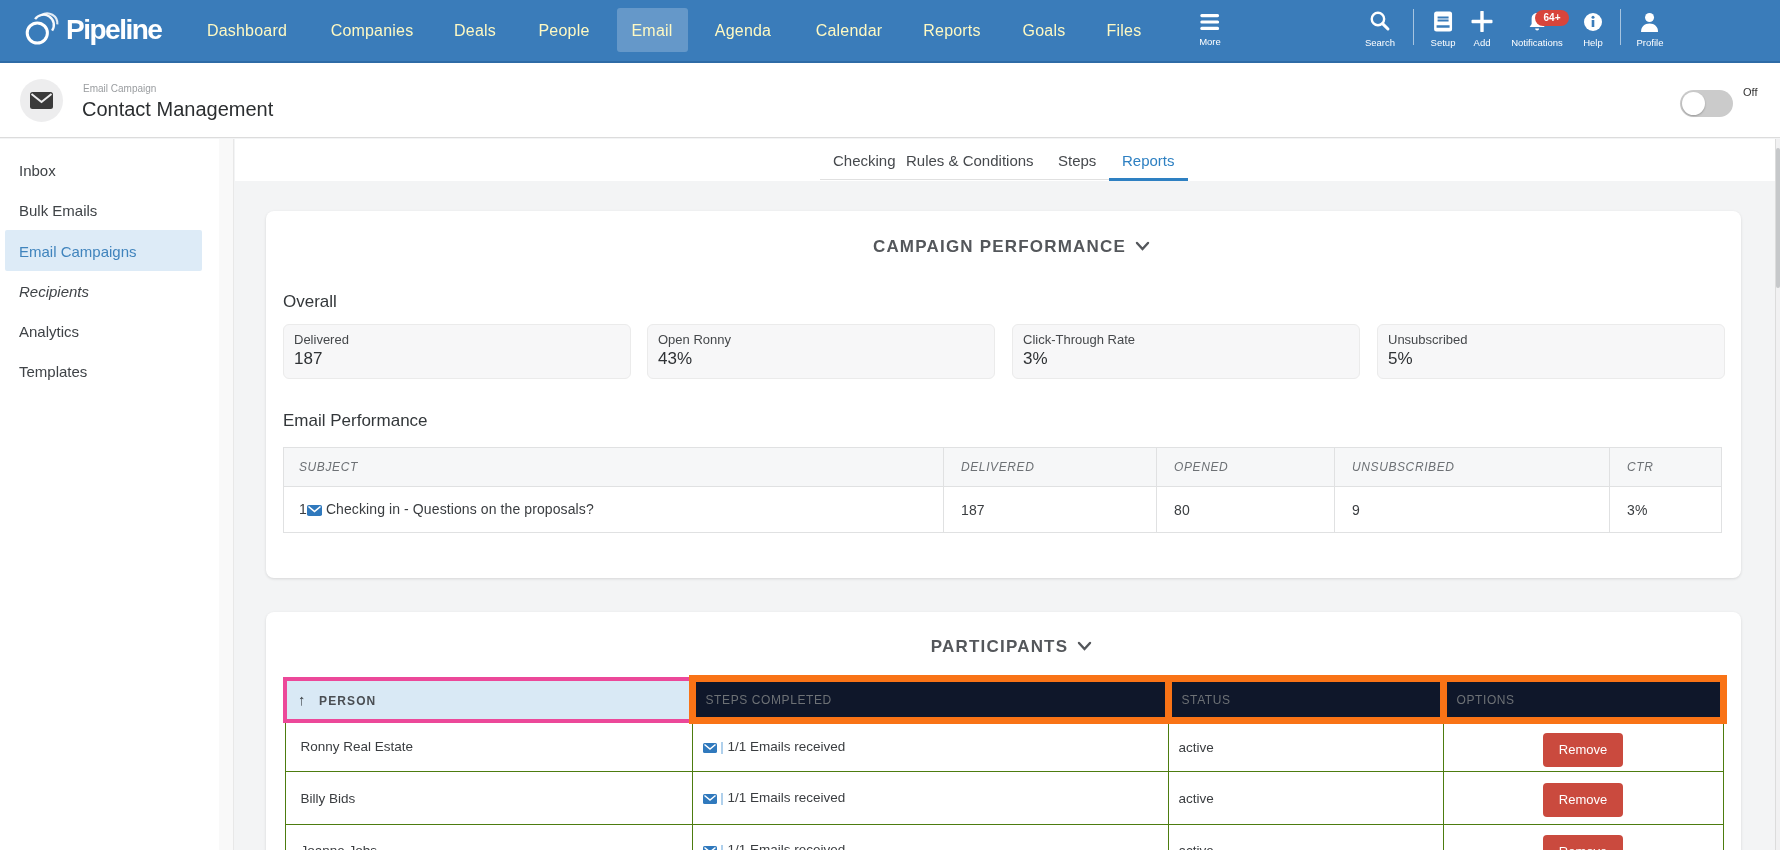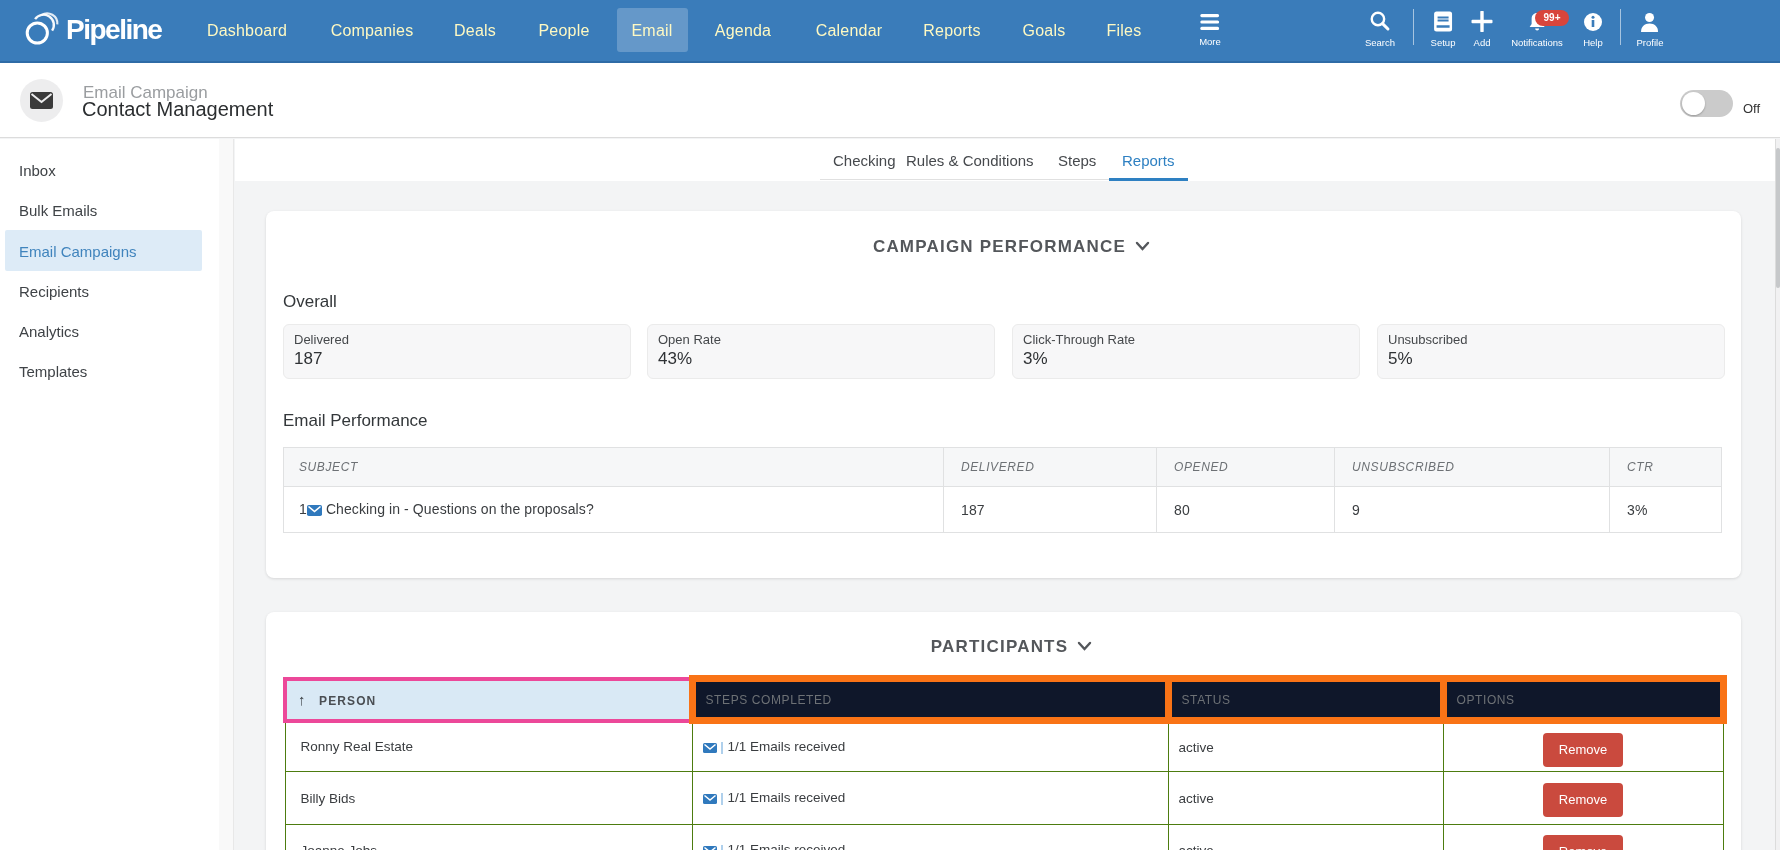--- a/index.html
+++ b/index.html
@@ -13,25 +13,25 @@
 #emailActive { position:absolute; left:617px; top:8px; width:71px; height:44px; background:rgba(255,255,255,0.22); border-radius:3px; }
 .iconbtn { position:absolute; top:0; transform:translateX(-50%); text-align:center; color:#fff; }
 .iconlbl { font-size:9.5px; color:#fff; margin-top:1px; }
 .navdivider { position:absolute; top:9px; height:36px; width:1px; background:rgba(255,255,255,0.55); }
 #logo { position:absolute; left:22px; top:6px; }
 #badge99 { position:absolute; left:1535px; top:10px; width:34px; height:16px; background:#d8453c; border-radius:8px; color:#fff; font-size:10px; font-weight:bold; text-align:center; line-height:16px; }
 
 
 #pageheader { position:absolute; left:0; top:63px; width:1780px; height:75px; background:#fff; border-bottom:1px solid #dcdcdc; }
 #avatar { position:absolute; left:20px; top:16px; width:43px; height:43px; border-radius:50%; background:#ededee; }
-#hdr-sub { position:absolute; left:83px; top:20px; font-size:17px; color:#9a9da0; }
+#hdr-sub { position:absolute; left:83px; top:20px; font-size:10px; color:#9a9da0; }
 #hdr-title { position:absolute; left:82px; top:35px; font-size:20px; color:#2b2e30; }
 #toggle { position:absolute; left:1680px; top:27px; width:53px; height:27px; background:#cbcbcb; border-radius:14px; }
 #toggle .knob { position:absolute; left:2px; top:2px; width:23px; height:23px; background:#fff; border-radius:50%; box-shadow:0 1px 2px rgba(0,0,0,0.25); }
-#toggle-lbl { position:absolute; left:1743px; top:38px; font-size:13px; color:#333; }
+#toggle-lbl { position:absolute; left:1743px; top:23px; font-size:11px; color:#333; }
 
 
 #sidebar { position:absolute; left:0; top:139px; width:234px; height:711px; background:#fff; border-right:1px solid #e2e2e2; }
 #strip { position:absolute; left:219px; top:139px; width:15px; height:711px; background:#f9f9f9; border-right:1px solid #e8e8e8; }
 .sbitem { position:absolute; left:19px; font-size:15px; color:#3f4347; }
 #sbactive { position:absolute; left:5px; top:91px; width:197px; height:41px; background:#ddebf7; border-radius:2px; }
 
 
 #content { position:absolute; left:235px; top:139px; width:1541px; height:711px; background:#f3f4f5; }
 #tabrow { position:absolute; left:0; top:0; width:1541px; height:42px; background:#fff; }
@@ -131,21 +131,21 @@
       <div class="iconlbl">Add</div>
     </div>
 
     <div class="iconbtn" style="left:1537px; top:12px;">
       <svg width="20" height="20" viewBox="0 0 20 20">
         <path d="M10 1 C6.5 1 4.5 3.5 4.5 7 L4.5 12 L2.5 15 L17.5 15 L15.5 12 L15.5 7 C15.5 3.5 13.5 1 10 1 Z" fill="#fff"></path>
         <path d="M8 16.5 a2 2 0 0 0 4 0 z" fill="#fff"></path>
       </svg>
       <div class="iconlbl">Notifications</div>
     </div>
-    <div id="badge99">99+</div>
+    <div id="badge99">64+</div>
 
     <div class="iconbtn" style="left:1593px; top:12px;">
       <svg width="20" height="20" viewBox="0 0 20 20">
         <circle cx="10" cy="10" r="9" fill="#fff"></circle>
         <rect x="8.7" y="8" width="2.6" height="7" fill="#3a7cba"></rect>
         <circle cx="10" cy="5.2" r="1.5" fill="#3a7cba"></circle>
       </svg>
       <div class="iconlbl">Help</div>
     </div>
     <div class="navdivider" style="left:1620px;"></div>
@@ -172,21 +172,21 @@
         <div class="knob"></div>
       </div>
     <div id="toggle-lbl">Off</div>
   </div>
 
   <div id="sidebar">
     <div id="sbactive"></div>
     <div class="sbitem" style="top:23px;">Inbox</div>
     <div class="sbitem" style="top:63px;">Bulk Emails</div>
     <div class="sbitem" style="top:104px; color:#4084bd;">Email Campaigns</div>
-    <div class="sbitem" style="top:144px;">Recipients</div>
+    <div class="sbitem" style="top:144px;font-style:italic;">Recipients</div>
     <div class="sbitem" style="top:184px;">Analytics</div>
     <div class="sbitem" style="top:224px;">Templates</div>
   </div>
   <div id="strip"></div>
 
   <div id="content">
     <div id="tabrow">
       <div id="tabline"></div>
       <div class="tab" style="left:585px;">Checking</div>
       <div class="tab" style="left:658px;">Rules &amp; Conditions</div>
@@ -197,21 +197,21 @@
     <div class="card" id="card1">
       <div class="cardtitle" style="top:26px;">CAMPAIGN PERFORMANCE<span class="chev"><svg width="15" height="10" viewBox="0 0 15 10">
               <path d="M2 2 L7.5 8 L13 2" fill="none" stroke="#54575b" stroke-width="2.4" stroke-linecap="round"></path>
             </svg></span></div>
       <div class="seclbl" style="left:17px; top:81px;">Overall</div>
       <div class="statbox" style="left:17px;">
           <div class="lbl">Delivered</div>
           <div class="val">187</div>
         </div>
       <div class="statbox" style="left:381px;">
-          <div class="lbl">Open Rate</div>
+          <div class="lbl">Open Ronny</div>
           <div class="val">43%</div>
         </div>
       <div class="statbox" style="left:746px;">
           <div class="lbl">Click-Through Rate</div>
           <div class="val">3%</div>
         </div>
       <div class="statbox" style="left:1111px;">
           <div class="lbl">Unsubscribed</div>
           <div class="val">5%</div>
         </div>

